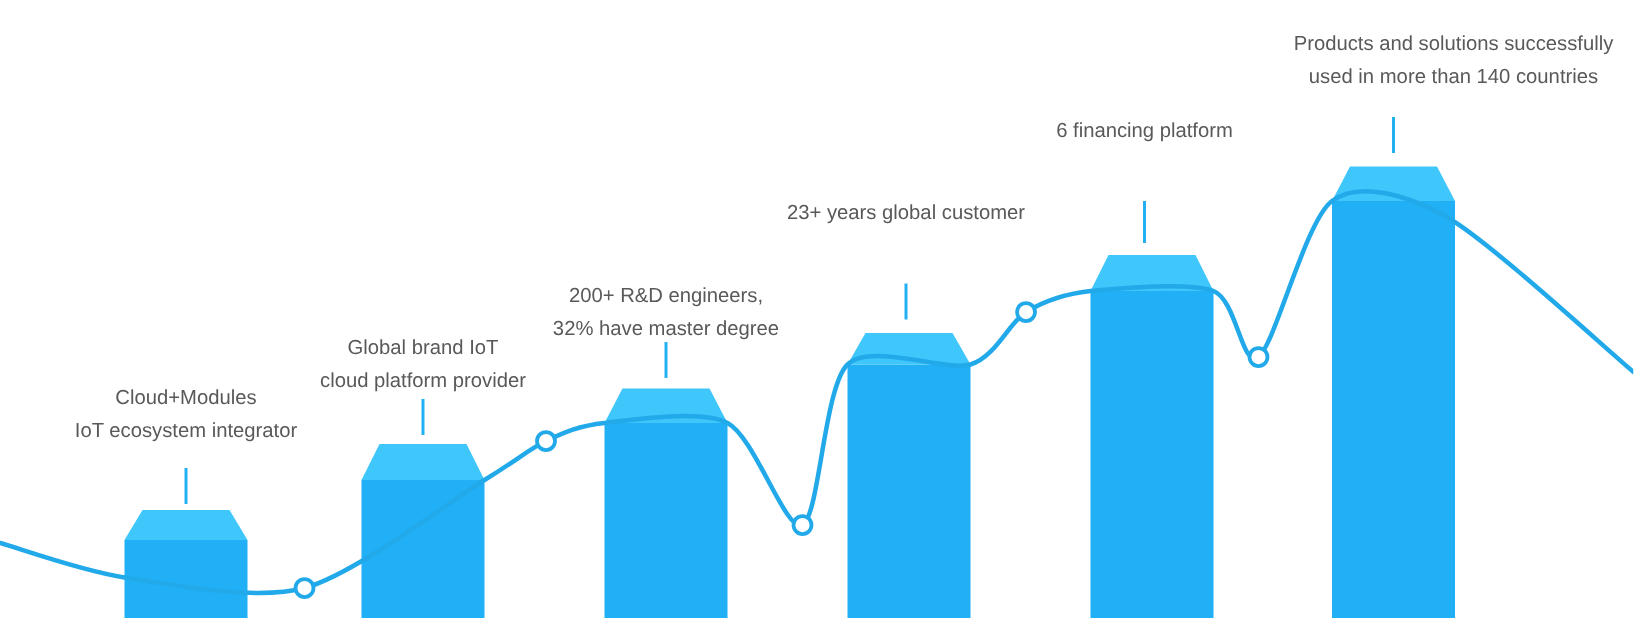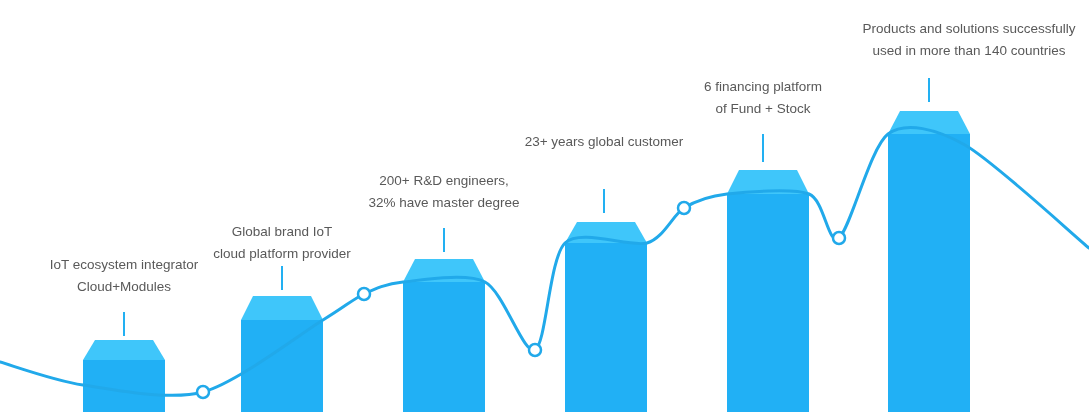--- a/index.html
+++ b/index.html
@@ -85,37 +85,36 @@
         <line x1="282" y1="266" x2="282" y2="290" stroke="#22b0f2" stroke-width="2"></line>
         <line x1="444" y1="228" x2="444" y2="252" stroke="#22b0f2" stroke-width="2"></line>
         <line x1="604" y1="189" x2="604" y2="213" stroke="#22b0f2" stroke-width="2"></line>
         <line x1="763" y1="134" x2="763" y2="162" stroke="#22b0f2" stroke-width="2"></line>
         <line x1="929" y1="78" x2="929" y2="102" stroke="#22b0f2" stroke-width="2"></line>
       </g>
   </svg>
 
   <div id="annotations-layer">
       <div class="annotation" style="left: 124px; top: 254px;">
+        <span class="ann-line">Cloud+Modules</span>
         <span class="ann-line">IoT ecosystem integrator</span>
-        <span class="ann-line">Cloud+Modules</span>
       </div>
       <div class="annotation" style="left: 282px; top: 221px;">
         <span class="ann-line">Global brand IoT</span>
         <span class="ann-line">cloud platform provider</span>
       </div>
-      <div class="annotation" style="left: 444px; top: 170px;">
+      <div class="annotation" style="left: 444px; top: 186px;">
         <span class="ann-line">200+ R&amp;D engineers,</span>
         <span class="ann-line">32% have master degree</span>
       </div>
       <div class="annotation" style="left: 604px; top: 131px;">
         <span class="ann-line">23+ years global customer</span>
       </div>
       <div class="annotation" style="left: 763px; top: 76px;">
         <span class="ann-line">6 financing platform</span>
-        <span class="ann-line">of Fund + Stock</span>
       </div>
       <div class="annotation" style="left: 929px; top: 18px; margin-left: 40px;">
         <span class="ann-line">Products and solutions successfully</span>
         <span class="ann-line">used in more than 140 countries</span>
       </div>
     </div>
 
 </div>
 
 </body></html>

